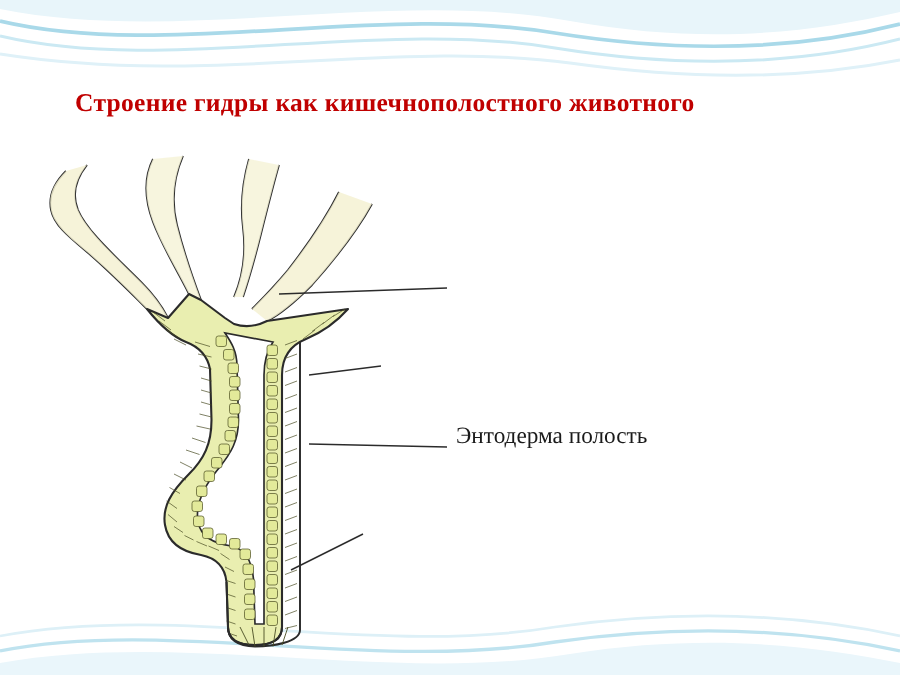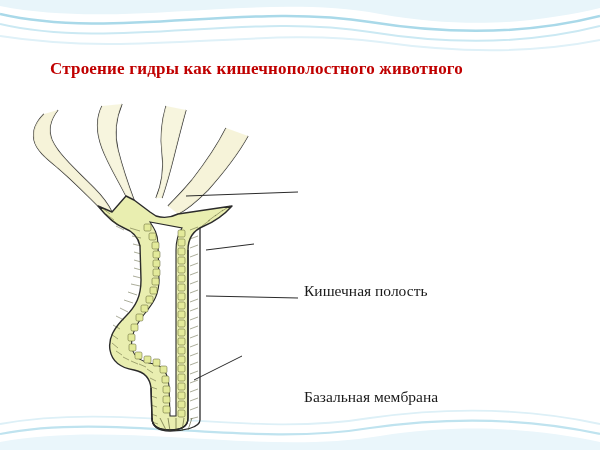--- a/index.html
+++ b/index.html
@@ -229,26 +229,23 @@
 
       <g stroke="#2b2b2b" stroke-width="1" fill="none">
         <line x1="176" y1="96" x2="288" y2="92"></line>
         <line x1="196" y1="150" x2="244" y2="144"></line>
         <line x1="196" y1="196" x2="288" y2="198"></line>
         <line x1="184" y1="280" x2="232" y2="256"></line>
       </g>
     </svg>
 
     <div class="label lbl-1">
-      <span>Кишечная полость</span>
+      <span>Энтодерма полость</span>
     </div>
 
 
-    <div class="label lbl-3">
-      <span>Базальная мембрана</span>
-    </div>
 
     <div class="label lbl-4">
       <span class="accent">Энтодерма</span><span> - внутренний слой клеток</span>
     </div>
   </div>
 
 </div>
 
 </body></html>

